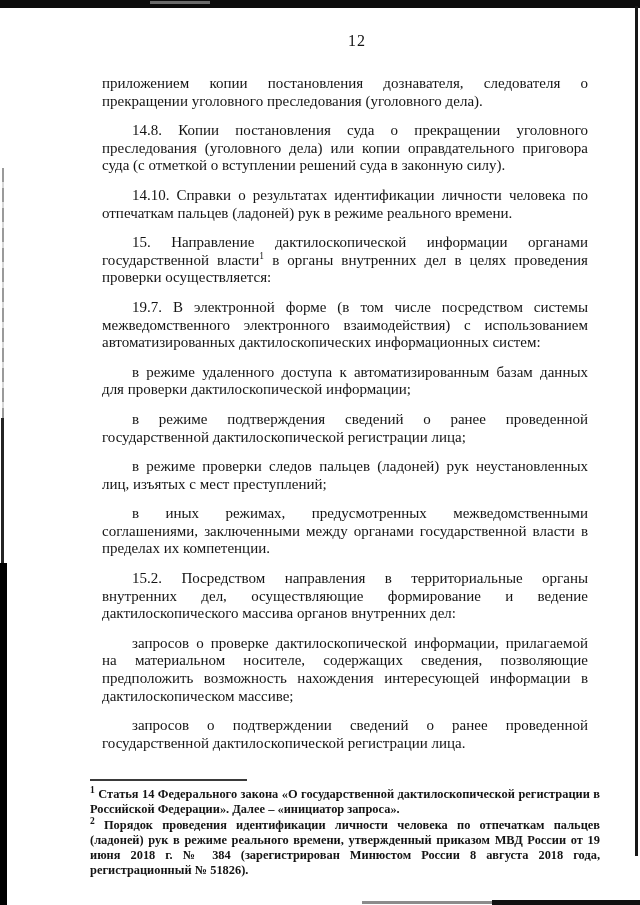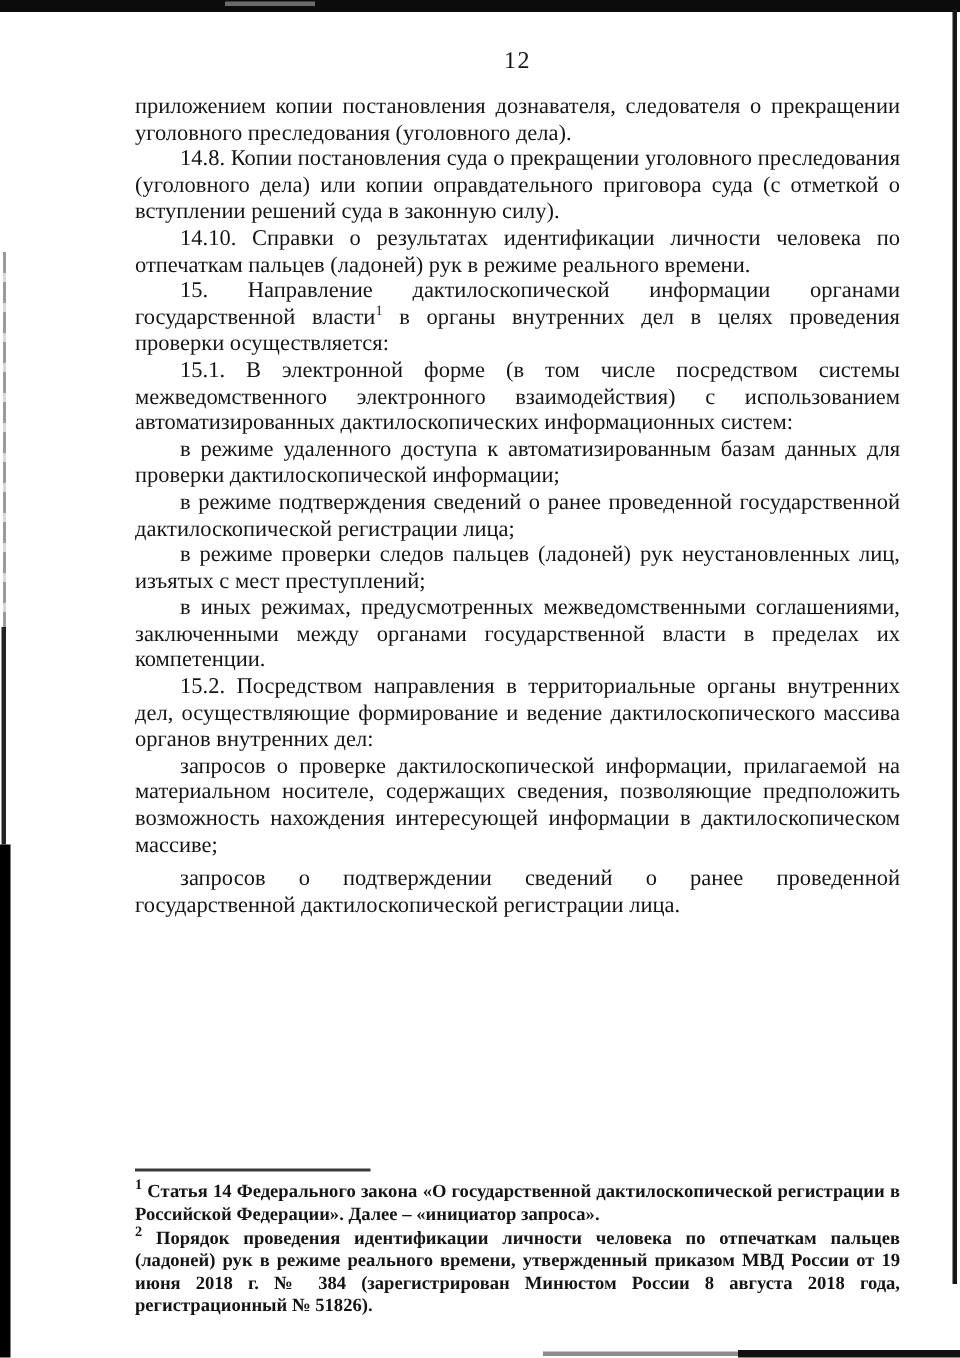--- a/index.html
+++ b/index.html
@@ -22,28 +22,28 @@
     top: 168px; left: 2px; width: 2px; height: 250px;
     background: repeating-linear-gradient(to bottom, #9a9a9a 0 14px, #d9d9d9 14px 20px);
   }
   .left-b { top: 418px; left: 1px; width: 3px; height: 145px; background: #242424; }
   .left-c { top: 563px; left: 0; width: 7px; height: 342px; background: #000000; }
   .bottom-gray { top: 901px; left: 362px; width: 130px; height: 3px; background: #8c8c8c; }
   .bottom-black { top: 900px; left: 492px; width: 148px; height: 5px; background: #111111; }
 
   
   .page-number {
-    position: absolute; top: 32px; left: 90px; width: 510px;
+    position: absolute; top: 32px; left: 102px; width: 510px;
     text-align: center; font-size: 16px; letter-spacing: 1px;
   }
   .text-block {
     position: absolute; top: 63px; left: 90px; width: 510px;
   }
   .para {
-    margin: 0;
+    margin: 12px;
     font-size: 15px;
     line-height: 17.6px;
     text-align: justify;
     text-indent: 30px;
   }
   .para.no-indent { text-indent: 0; }
   .para.heading { font-weight: bold; margin-top: 10px; margin-bottom: 19px; }
   .para.space-before { margin-top: 5px; }
   .para sup, .footnote sup {
     font-size: 9.5px; line-height: 0; vertical-align: super;
@@ -75,21 +75,21 @@
   <div class="artifact bottom-gray"></div>
   <div class="artifact bottom-black"></div>
 
   <div class="page-number">12</div>
 
   <div class="text-block">
       <p class="para no-indent"><span>приложением копии постановления дознавателя, следователя о прекращении уголовного преследования (уголовного дела).</span></p>
       <p class="para"><span>14.8. Копии постановления суда о прекращении уголовного преследования (уголовного дела) или копии оправдательного приговора суда (с отметкой о вступлении решений суда в законную силу).</span></p>
       <p class="para"><span>14.10. Справки о результатах идентификации личности человека по отпечаткам пальцев (ладоней) рук в режиме реального времени.</span></p>
       <p class="para"><span>15. Направление дактилоскопической информации органами государственной власти</span><sup>1</sup><span> в органы внутренних дел в целях проведения проверки осуществляется:</span></p>
-      <p class="para"><span>15.1. В электронной форме (в том числе посредством системы межведомственного электронного взаимодействия) с использованием автоматизированных дактилоскопических информационных систем:</span></p>
+      <p class="para"><span>19.7. В электронной форме (в том числе посредством системы межведомственного электронного взаимодействия) с использованием автоматизированных дактилоскопических информационных систем:</span></p>
       <p class="para"><span>в режиме удаленного доступа к автоматизированным базам данных для проверки дактилоскопической информации;</span></p>
       <p class="para"><span>в режиме подтверждения сведений о ранее проведенной государственной дактилоскопической регистрации лица;</span></p>
       <p class="para"><span>в режиме проверки следов пальцев (ладоней) рук неустановленных лиц, изъятых с мест преступлений;</span></p>
       <p class="para"><span>в иных режимах, предусмотренных межведомственными соглашениями, заключенными между органами государственной власти в пределах их компетенции.</span></p>
       <p class="para"><span>15.2. Посредством направления в территориальные органы внутренних дел, осуществляющие формирование и ведение дактилоскопического массива органов внутренних дел:</span></p>
       <p class="para"><span>запросов о проверке дактилоскопической информации, прилагаемой на материальном носителе, содержащих сведения, позволяющие предположить возможность нахождения интересующей информации в дактилоскопическом массиве;</span></p>
       <p class="para space-before"><span>запросов о подтверждении сведений о ранее проведенной государственной дактилоскопической регистрации лица.</span></p>
     </div>
 
   <div class="footnote-sep"></div>

